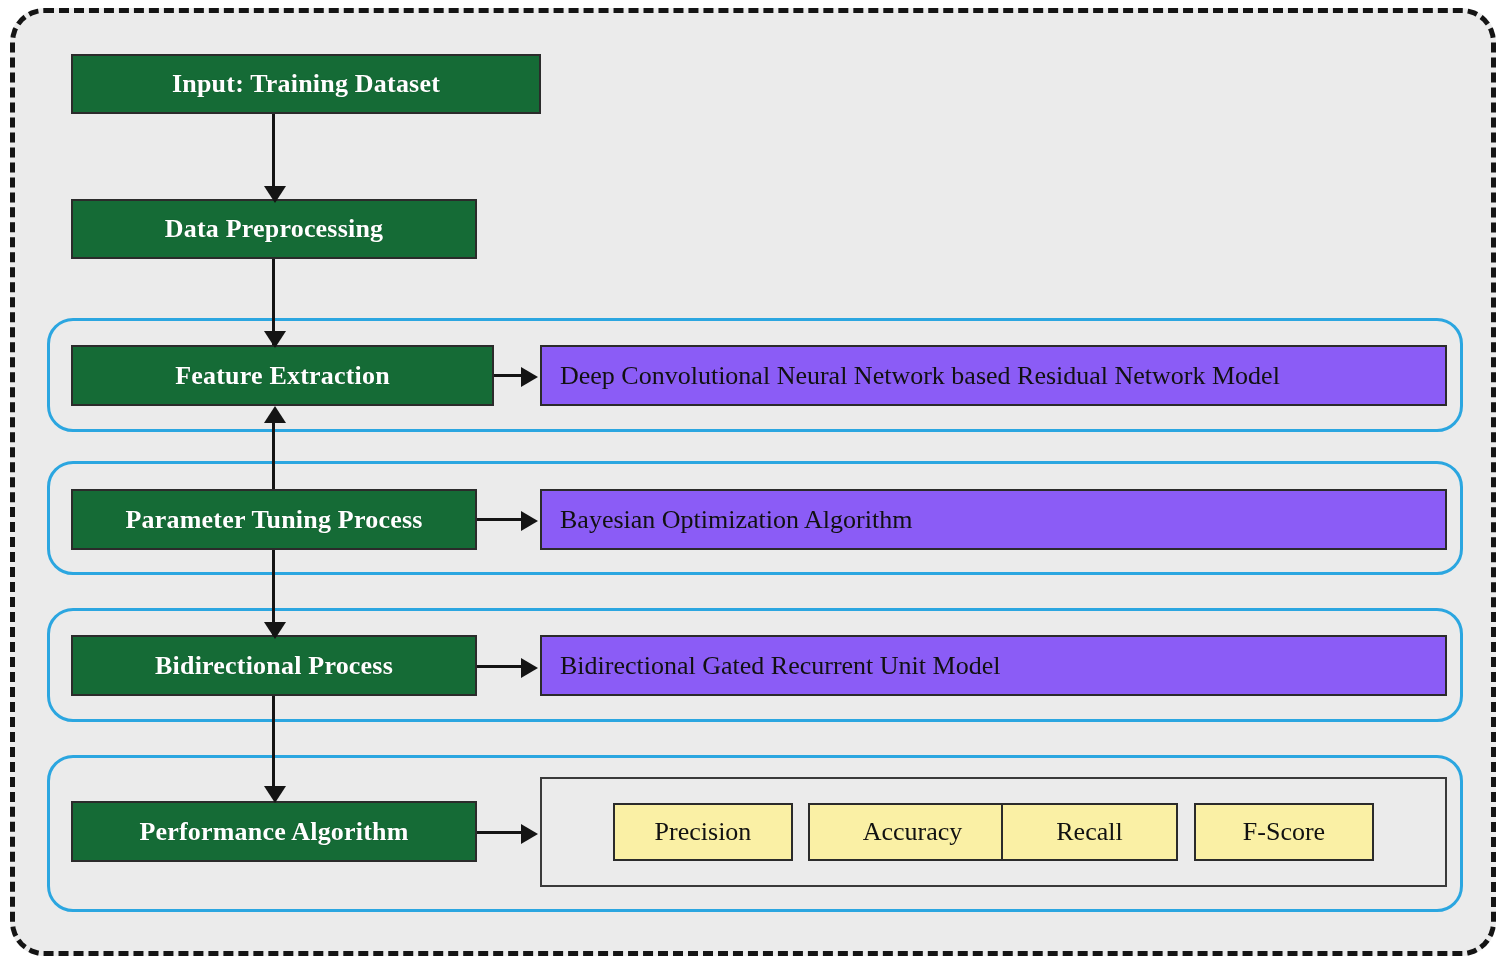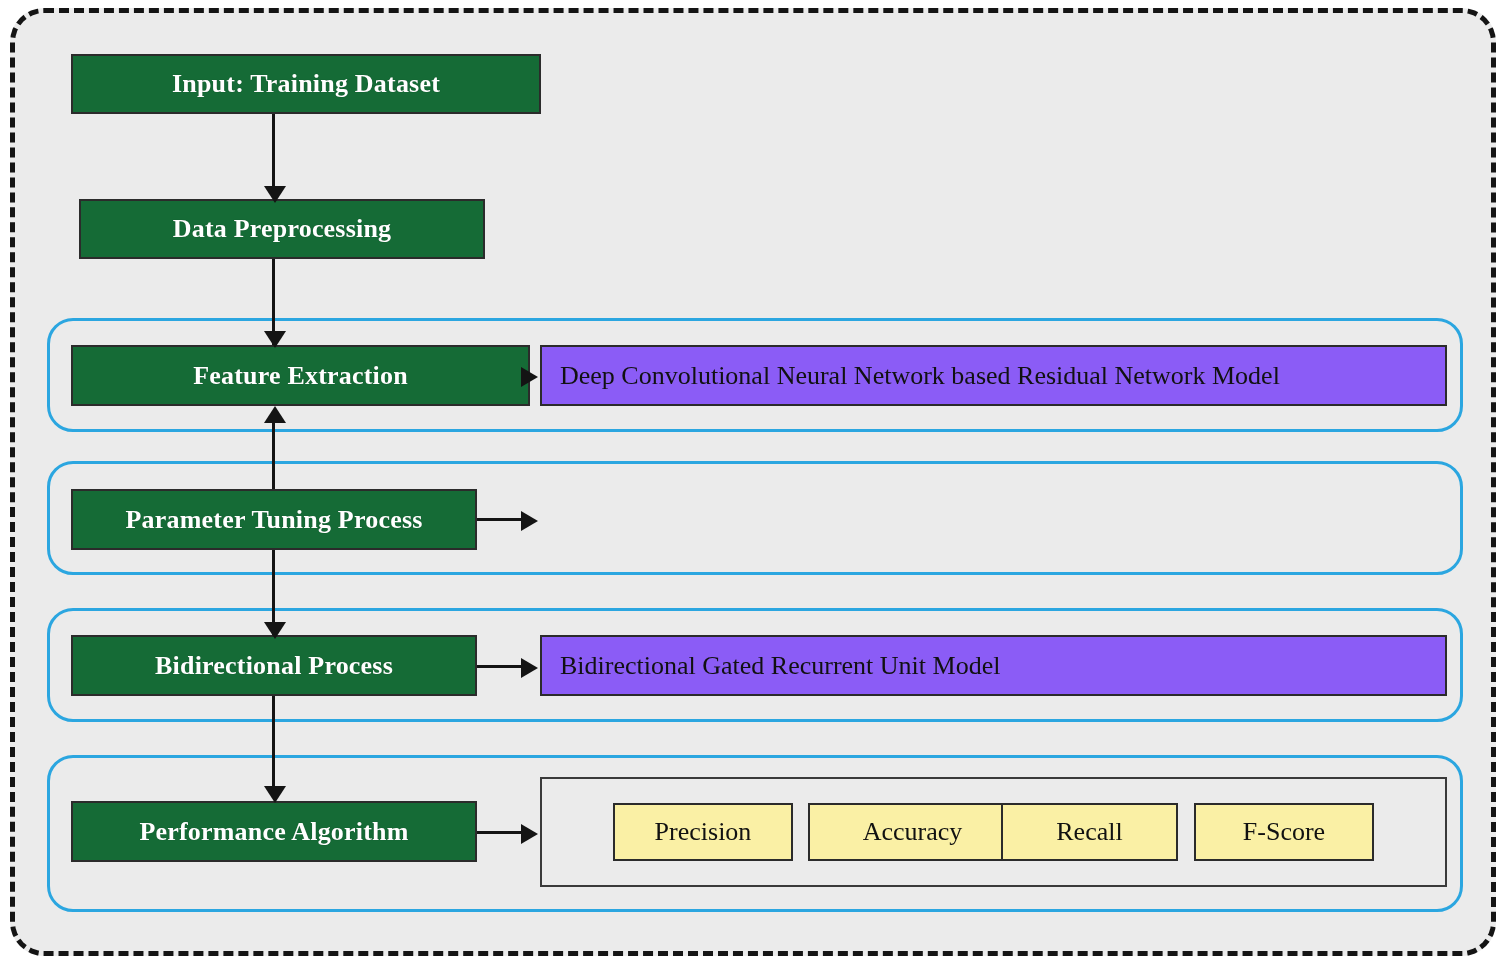--- a/index.html
+++ b/index.html
@@ -165,44 +165,47 @@
   <div class="hline" style="left:477px; top:665px; width:48px;"></div>
   <div class="arrow-right" style="left:521px; top:658px;"></div>
 
   <div class="hline" style="left:477px; top:831px; width:48px;"></div>
   <div class="arrow-right" style="left:521px; top:824px;"></div>
 
   <div class="proc-box" style="left:71px; top:54px; width:470px; height:60px;">
     <span>Input: Training Dataset</span>
   </div>
 
-  <div class="proc-box" style="left:71px; top:199px; width:406px; height:60px;margin-left:8px;">
+  <div class="proc-box" style="left:71px; top:199px; width:406px; height:60px;">
     <span>Data Preprocessing</span>
   </div>
 
-  <div class="proc-box" style="left:71px; top:345px; width:459px; height:61px;">
+  <div class="proc-box" style="left:71px; top:345px; width:423px; height:61px;">
     <span>Feature Extraction</span>
   </div>
 
   <div class="proc-box" style="left:71px; top:489px; width:406px; height:61px;">
     <span>Parameter Tuning Process</span>
   </div>
 
   <div class="proc-box" style="left:71px; top:635px; width:406px; height:61px;">
     <span>Bidirectional Process</span>
   </div>
 
   <div class="proc-box" style="left:71px; top:801px; width:406px; height:61px;">
     <span>Performance Algorithm</span>
   </div>
 
   <div class="yellow-box" style="left:540px; top:345px; width:907px; height:61px;">
     <span>Deep Convolutional Neural Network based Residual Network Model</span>
   </div>
 
+  <div class="yellow-box" style="left:540px; top:489px; width:907px; height:61px;">
+    <span>Bayesian Optimization Algorithm</span>
+  </div>
 
   <div class="yellow-box" style="left:540px; top:635px; width:907px; height:61px;">
     <span>Bidirectional Gated Recurrent Unit Model</span>
   </div>
 
   <div class="metrics-frame" style="left:540px; top:777px; width:907px; height:110px;"></div>
 
   <div class="metric-box" style="left:613px; top:803px; width:180px; height:58px;">
     <span>Precision</span>
   </div>

